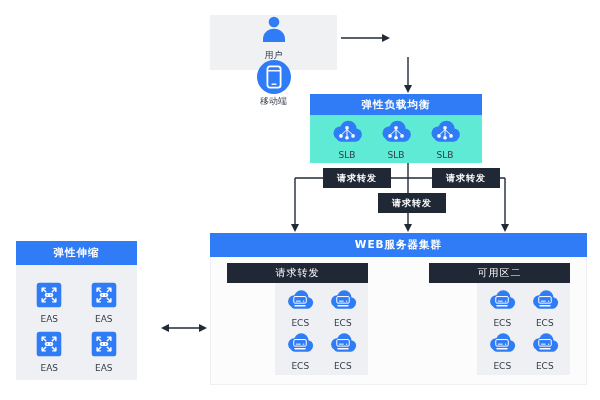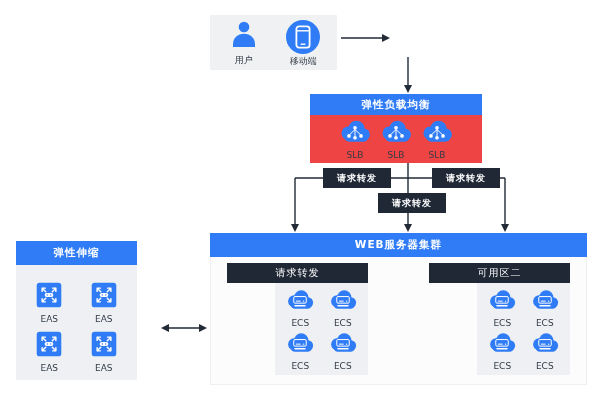--- a/index.html
+++ b/index.html
@@ -3,36 +3,36 @@
 <meta charset="utf-8">
 <style>
   * { margin:0; padding:0; box-sizing:border-box; }
   body { background:#fff; font-family:"DejaVu Sans","Liberation Sans",sans-serif; }
   .canvas { position:relative; width:600px; height:400px; background:#fff; overflow:hidden; }
   svg.connectors { position:absolute; left:0; top:0; width:600px; height:400px; pointer-events:none; z-index:1; }
   .panel { position:absolute; z-index:2; }
 
   
   .client-box { left:210px; top:15px; width:127px; height:55px; background:#EFF1F3;
-    display:flex; justify-content:space-evenly; align-items:center; }
+    display:flex; justify-content:space-evenly; align-items:center;flex-direction:column; }
   .client-item { display:flex; flex-direction:column; align-items:center; width:52px; }
   .node-label { font-size:9px; color:#333B47; line-height:1; margin-top:3px; white-space:nowrap; }
 
   .blue-circle { width:34px; height:34px; border-radius:50%; background:#2F7CF6;
     display:flex; align-items:center; justify-content:center; }
 
   .internet-node { left:378px; top:21px; width:60px; display:flex; flex-direction:column; align-items:center; }
 
   
   .slb-panel { left:310px; top:94px; width:172px; }
   .bar { background:#2F7CF6; color:#fff; font-weight:bold; font-size:10.5px; letter-spacing:1px;
     display:flex; align-items:center; justify-content:center; }
   .slb-panel .bar { height:21px; }
-  .slb-body { height:48px; background:#ef4444; display:flex; justify-content:space-between;
-    align-items:center; padding:0 28px; }
+  .slb-body { height:48px; background:#5eead4; display:flex; justify-content:space-between;
+    align-items:center; padding:0 20px; }
   .icon-node { display:flex; flex-direction:column; align-items:center; }
 
   
   .chip { position:absolute; z-index:3; width:68px; height:20px; background:#202836; color:#fff;
     font-size:9px; font-weight:bold; display:flex; align-items:center; justify-content:center;
     letter-spacing:1px; white-space:nowrap; }
   .chip-left { left:323px; top:168px; }
   .chip-right { left:432px; top:168px; }
   .chip-center { left:378px; top:193px; }
 

